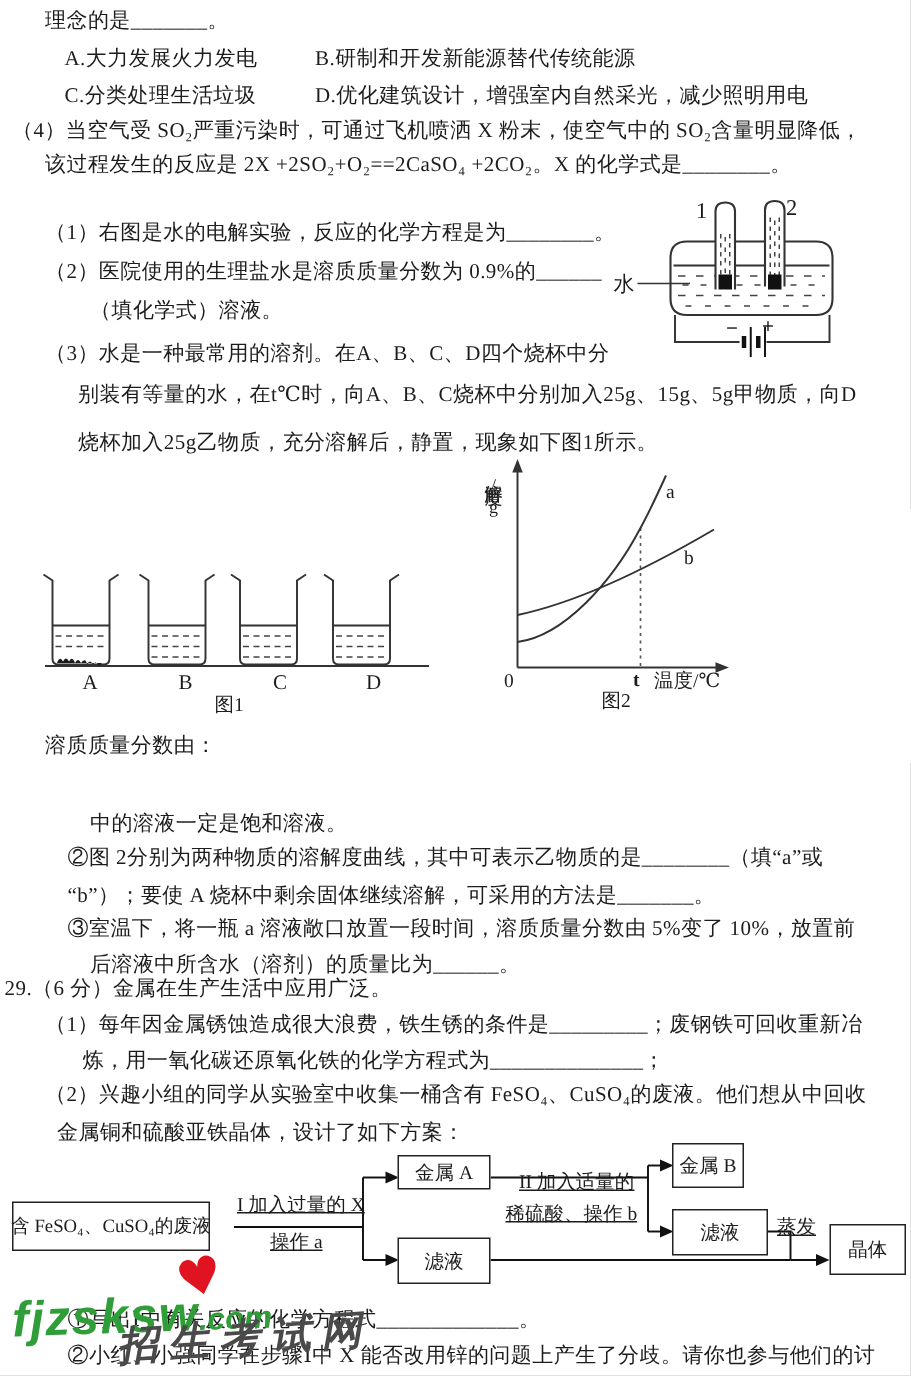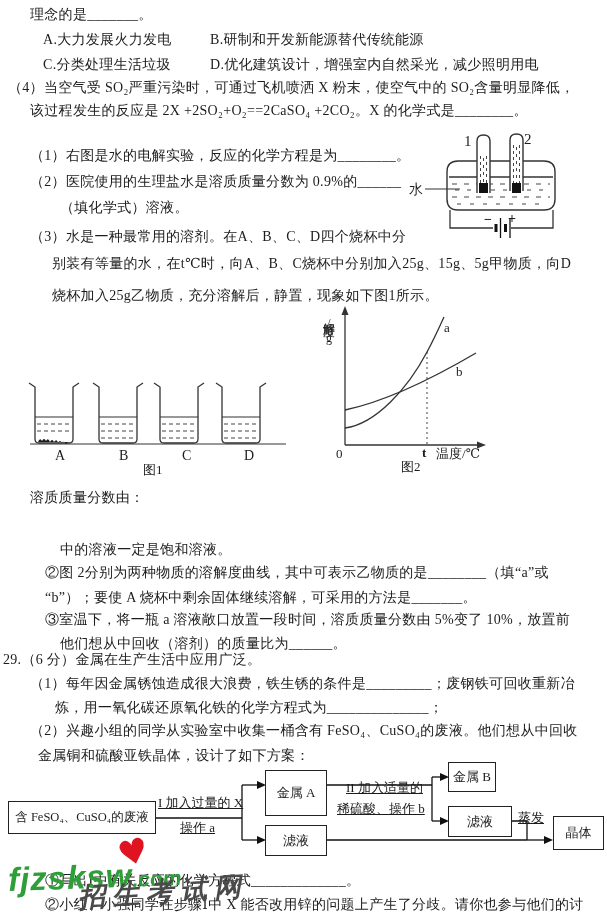--- a/index.html
+++ b/index.html
@@ -59,21 +59,21 @@
   <div class="ln" style="left:30px;top:173px">（2）医院使用的生理盐水是溶质质量分数为 0.9%的______</div>
   <div class="ln" style="left:60px;top:199px">（填化学式）溶液。</div>
   <div class="ln" style="left:30px;top:228px">（3）水是一种最常用的溶剂。在A、B、C、D四个烧杯中分</div>
   <div class="ln" style="left:52px;top:255px">别装有等量的水，在t℃时，向A、B、C烧杯中分别加入25g、15g、5g甲物质，向D</div>
   <div class="ln" style="left:52px;top:287px">烧杯加入25g乙物质，充分溶解后，静置，现象如下图1所示。</div>
   <div class="ln" style="left:30px;top:489px">溶质质量分数由：</div>
   <div class="ln" style="left:60px;top:541px">中的溶液一定是饱和溶液。</div>
   <div class="ln" style="left:45px;top:564px">②图 2分别为两种物质的溶解度曲线，其中可表示乙物质的是________（填“a”或</div>
   <div class="ln" style="left:45px;top:589px">“b”）；要使 A 烧杯中剩余固体继续溶解，可采用的方法是_______。</div>
   <div class="ln" style="left:45px;top:611px">③室温下，将一瓶 a 溶液敞口放置一段时间，溶质质量分数由 5%变了 10%，放置前</div>
-  <div class="ln" style="left:60px;top:635px">他们想从中回收（溶剂）的质量比为______。</div>
+  <div class="ln" style="left:60px;top:635px">后溶液中所含水（溶剂）的质量比为______。</div>
   <div class="ln" style="left:3px;top:651px">29.（6 分）金属在生产生活中应用广泛。</div>
   <div class="ln" style="left:30px;top:675px">（1）每年因金属锈蚀造成很大浪费，铁生锈的条件是_________；废钢铁可回收重新冶</div>
   <div class="ln" style="left:55px;top:699px">炼，用一氧化碳还原氧化铁的化学方程式为______________；</div>
   <div class="ln" style="left:30px;top:722px">（2）兴趣小组的同学从实验室中收集一桶含有 FeSO₄、CuSO₄的废液。他们想从中回收</div>
   <div class="ln" style="left:38px;top:747px">金属铜和硫酸亚铁晶体，设计了如下方案：</div>
   <div class="ln" style="left:45px;top:872px">①写出Ⅰ中有关反应的化学方程式_____________。</div>
   <div class="ln" style="left:45px;top:896px">②小红、小强同学在步骤Ⅰ中 X 能否改用锌的问题上产生了分歧。请你也参与他们的讨</div>
 
   <svg style="left:405px;top:128px" width="200" height="118" viewBox="0 0 200 118">
 
@@ -191,22 +191,22 @@
       <path d="M527,82 L545,82"></path>
     </g>
     <g fill="#111">
       <polygon points="257,23 257,31 266,27"></polygon>
       <polygon points="257,78 257,86 266,82"></polygon>
       <polygon points="440,15 440,23 449,19"></polygon>
       <polygon points="440,59 440,67 449,63"></polygon>
       <polygon points="544,78 544,86 553,82"></polygon>
     </g>
   </svg>
-  <div class="fcbox" style="left:8px;top:801px;width:148px;height:33px;font-size:12.5px">含 FeSO₄、CuSO₄的废液</div>
-  <div class="fcbox" style="left:265px;top:770px;width:62px;height:46px">金属 A</div>
+  <div class="fcbox" style="left:8px;top:801px;width:132px;height:33px;font-size:12.5px">含 FeSO₄、CuSO₄的废液</div>
+  <div class="fcbox" style="left:265px;top:770px;width:62px;height:23px">金属 A</div>
   <div class="fcbox" style="left:265px;top:825px;width:62px;height:31px">滤液</div>
   <div class="fcbox" style="left:448px;top:762px;width:48px;height:30px">金属 B</div>
   <div class="fcbox" style="left:448px;top:806px;width:64px;height:31px">滤液</div>
   <div class="fcbox" style="left:553px;top:816px;width:51px;height:34px">晶体</div>
   <div class="fclabel" style="left:158px;top:794px">I 加入过量的 X</div>
   <div class="fclabel" style="left:180px;top:819px">操作 a</div>
   <div class="fclabel" style="left:346px;top:779px">II 加入适量的</div>
   <div class="fclabel" style="left:337px;top:800px">稀硫酸、操作 b</div>
   <div class="fclabel" style="left:518px;top:809px">蒸发</div>
 

